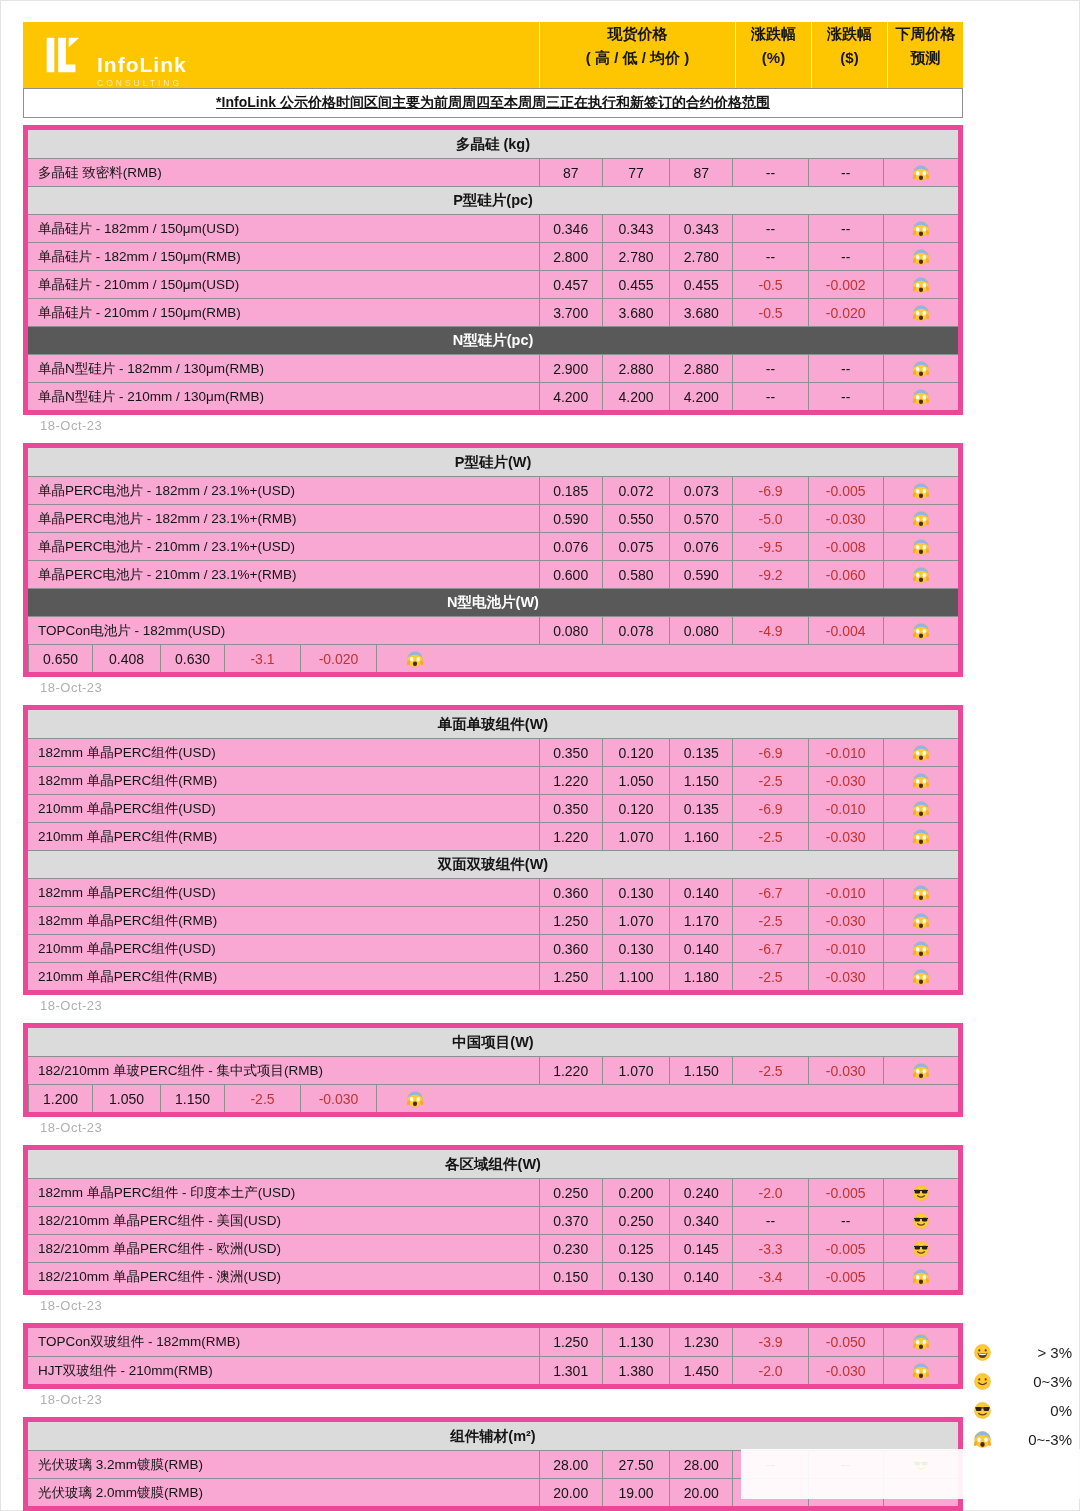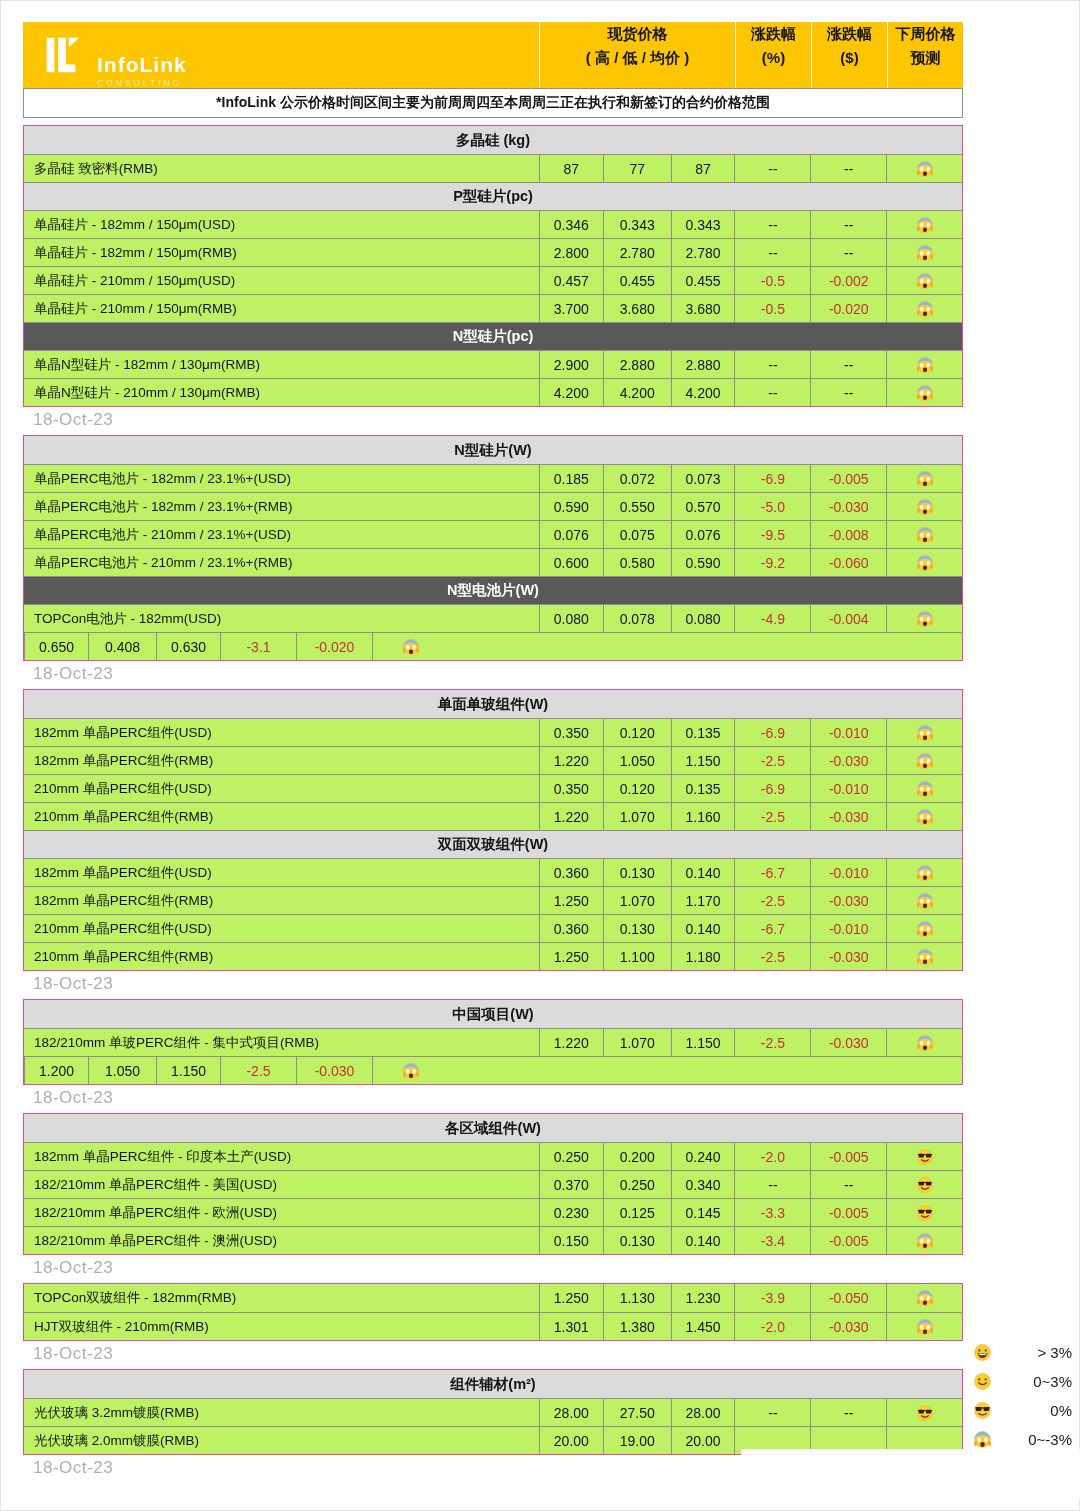--- a/index.html
+++ b/index.html
@@ -15,40 +15,40 @@
   .brandtext{display:flex;flex-direction:column;line-height:1.05;}
   .brandname{color:#fff;font-weight:bold;font-size:21px;letter-spacing:1px;margin-top:32px;}
   .brandsub{color:rgba(255,255,255,.65);font-size:8.5px;letter-spacing:3px;margin-top:3px;}
   .hcell{display:flex;flex-direction:column;justify-content:flex-start;align-items:center;
          font-weight:bold;font-size:15px;color:#151515;line-height:1.6;
          border-left:1px solid rgba(255,255,255,.85);box-sizing:border-box;}
   .w196{width:196px}.w76{width:76px}.w64{width:64px}.w68{width:68px}
 
   
   .note{height:30px;border:1px solid #8f8f8f;box-sizing:border-box;display:flex;
-        align-items:center;justify-content:center;font-weight:bold;font-size:14px;}
+        align-items:center;justify-content:center;font-weight:bold;font-size:14px;text-decoration:underline;}
 
   
-  .block{border:1px solid #ec4899;margin-top:0;background:#bef264;}
+  .block{border:5px solid #ec4899;margin-top:0;background:#f9a8d4;}
   #blocks .block{margin-top:7px;}
   #blocks .block:first-child{margin-top:7px;}
   .block>div+div{border-top:1px solid #8f8f8f;}
   .seg{height:28px;box-sizing:border-box;display:flex;align-items:center;justify-content:center;
        font-weight:bold;font-size:14.5px;}
   .seg.light{background:#DBDBDB;color:#141414;}
   .seg.dark{background:#595959;color:#fff;}
   .row{height:28px;box-sizing:border-box;display:flex;}
   .c{box-sizing:border-box;border-left:1px solid #8f8f8f;display:flex;align-items:center;
      justify-content:center;font-size:14px;}
   .c.label{width:516px;justify-content:flex-start;padding-left:10px;border-left:none;font-size:13.5px;}
   .neg{color:#C13430;}
   .dash{letter-spacing:0;}
   .emoji-cell svg{display:block;}
 
-  .date{height:17px;margin:3px 0 8px 10px;font-size:17px;color:#AFAFAF;letter-spacing:.5px;}
+  .date{height:17px;margin:3px 0 8px 17px;font-size:13px;color:#AFAFAF;letter-spacing:.5px;}
 
   
   .legend{position:absolute;left:972px;top:1337px;display:flex;flex-direction:column;}
   .lg-item{height:29px;display:flex;align-items:center;gap:10px;}
   .lg-label{width:70px;text-align:right;font-size:15px;color:#1c1c1c;}
 
   
   .overlay{position:absolute;left:740px;top:1448px;width:340px;height:50px;
            background:rgba(255,255,255,.93);z-index:5;}
 </style>
@@ -233,21 +233,21 @@
                 <ellipse cx="24.5" cy="18.5" rx="3.3" ry="4.5" fill="#FFFFFF"></ellipse>
                 <ellipse cx="18" cy="27.5" rx="4.2" ry="4.6" fill="#4A2A17"></ellipse>
                 <ellipse cx="5" cy="25.5" rx="2.9" ry="5" fill="#F7A928" transform="rotate(18 5 25.5)"></ellipse>
                 <ellipse cx="31" cy="25.5" rx="2.9" ry="5" fill="#F7A928" transform="rotate(-18 31 25.5)"></ellipse>
               </svg>
             </div>
           </div>
         </div>
         <div class="date">18-Oct-23</div>
         <div class="block">
-          <div class="seg light">N型硅片(W)</div>
+          <div class="seg light">P型硅片(W)</div>
           <div class="row">
             <div class="c label">单晶PERC电池片 - 182mm / 23.1%+(USD)</div>
             <div class="c w64">0.185</div>
             <div class="c w68">0.072</div>
             <div class="c w64">0.073</div>
             <div class="c w76 neg">-6.9</div>
             <div class="c w76 neg">-0.005</div>
             <div class="c w76 emoji-cell">
               <svg viewBox="0 0 36 36" width="18" height="18">
                 <circle cx="18" cy="18" r="15.5" fill="#FFCB33"></circle>

